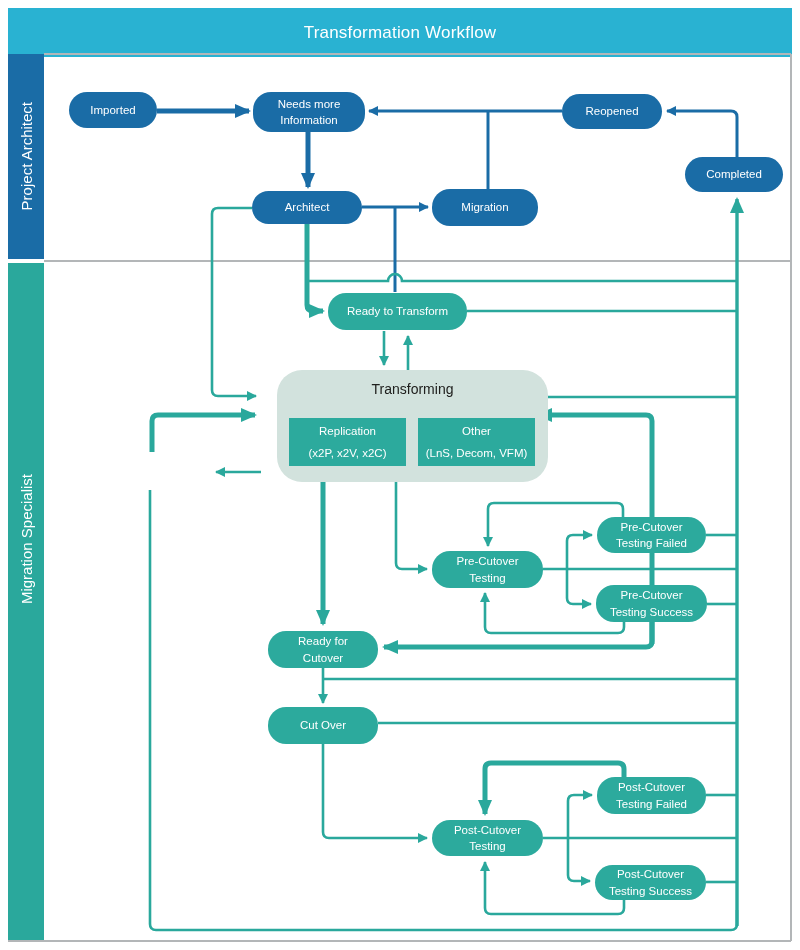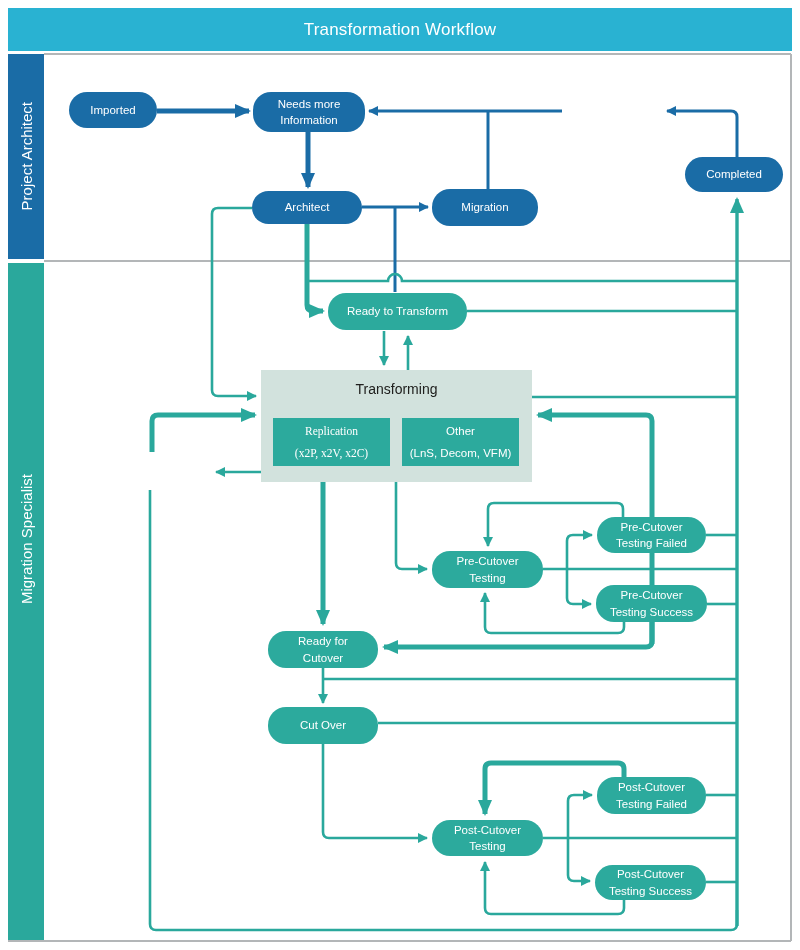--- a/index.html
+++ b/index.html
@@ -1,21 +1,21 @@
 <!DOCTYPE html>
 <html style="--header-bg: #29b2d2; --blue: #1a6ca6; --node-blue: #1a6ca6; --teal: #2aa89c; --node-teal: #2caa9d; --transforming-bg: #d2e2dd; --border-gray: #b3b6b8; --canvas: #ffffff; --text-light: #ffffff; --text-dark: #20201e;"><head>
 <meta charset="utf-8">
 <style>
   html,body{margin:0;padding:0;background:#fff;}
   #stage{
     position:relative;width:800px;height:950px;background:var(--canvas,#fff);
     font-family:"Liberation Sans",sans-serif;overflow:hidden;
   }
   #hdr{
-    position:absolute;left:8px;top:8px;width:784px;height:43px;
+    position:absolute;left:8px;top:8px;width:784px;height:49px;
     background:var(--header-bg,#29b2d2);color:var(--text-light,#fff);
     display:flex;align-items:center;justify-content:center;
     font-size:17px;letter-spacing:.2px;
   }
   .lane-strip{
     position:absolute;left:8px;width:36px;display:flex;align-items:center;justify-content:center;
     color:var(--text-light,#fff);font-size:15px;
   }
   .lane-strip span{writing-mode:vertical-rl;transform:rotate(180deg);white-space:nowrap;}
   #strip-architect{top:54px;height:205px;background:var(--blue,#1a6ca6);}
@@ -31,33 +31,34 @@
   .mk-blue{fill:var(--blue,#1a6ca6);}
   .mk-teal{fill:var(--teal,#2aa89c);}
   .node{
     position:absolute;border-radius:18px;display:flex;align-items:center;justify-content:center;
     text-align:center;color:var(--text-light,#fff);font-size:11.5px;line-height:1.4;
     white-space:pre-line;
   }
   .node.blue{background:var(--node-blue,#1a6ca6);}
   .node.teal{background:var(--node-teal,#2caa9d);}
   #tbox{
-    position:absolute;left:261px;top:370px;width:271px;height:112px;
+    position:absolute;left:277px;top:370px;width:271px;height:112px;
     background:var(--transforming-bg,#d2e2dd);
+    border-radius:25px;
   }
   #tbox .ttl{
     position:absolute;left:0;top:11px;width:100%;text-align:center;
     color:var(--text-dark,#20201e);font-size:14px;
   }
   .subbox{
     position:absolute;top:48px;width:117px;height:48px;background:var(--node-teal,#2caa9d);
     color:var(--text-light,#fff);font-size:11.5px;line-height:1.95;text-align:center;
     display:flex;align-items:center;justify-content:center;white-space:pre-line;
   }
-  #sub-replication{left:12px;font-family:Liberation Serif, serif;}
+  #sub-replication{left:12px;}
   #sub-other{left:141px;}
 </style>
 </head>
 <body>
 
 <div id="stage">
 
   <div id="hdr">
     <span>Transformation Workflow</span>
   </div>
@@ -129,20 +130,21 @@
     <path class="et" d="M624,900 V908 Q624,914 618,914 H491 Q485,914 485,908 V862" marker-end="url(#mt)"></path>
     <path class="et" d="M706,795 H736"></path>
     <path class="et" d="M706,882 H736"></path>
     <path class="et" d="M150,490 V924 Q150,930 156,930 H731 Q737,930 737,924 V910"></path>
     <path class="rail" d="M737,926 V199" marker-end="url(#mtT)"></path>
   </svg>
 
   <div class="node blue" style="left:253px;top:92px;width:112px;height:40px"><span>Needs more
 Information</span></div>
   <div class="node blue" style="left:69px;top:92px;width:88px;height:36px"><span>Imported</span></div>
+  <div class="node blue" style="left:562px;top:94px;width:100px;height:35px"><span>Reopened</span></div>
   <div class="node blue" style="left:685px;top:157px;width:98px;height:35px"><span>Completed</span></div>
   <div class="node blue" style="left:252px;top:191px;width:110px;height:33px"><span>Architect</span></div>
   <div class="node blue" style="left:432px;top:189px;width:106px;height:37px"><span>Migration</span></div>
 
   <div class="node teal" style="left:328px;top:293px;width:139px;height:37px"><span>Ready to Transform</span></div>
 
   <div id="tbox">
     <div class="ttl">Transforming</div>
     <div class="subbox" id="sub-replication"><span>Replication
 (x2P, x2V, x2C)</span></div>

